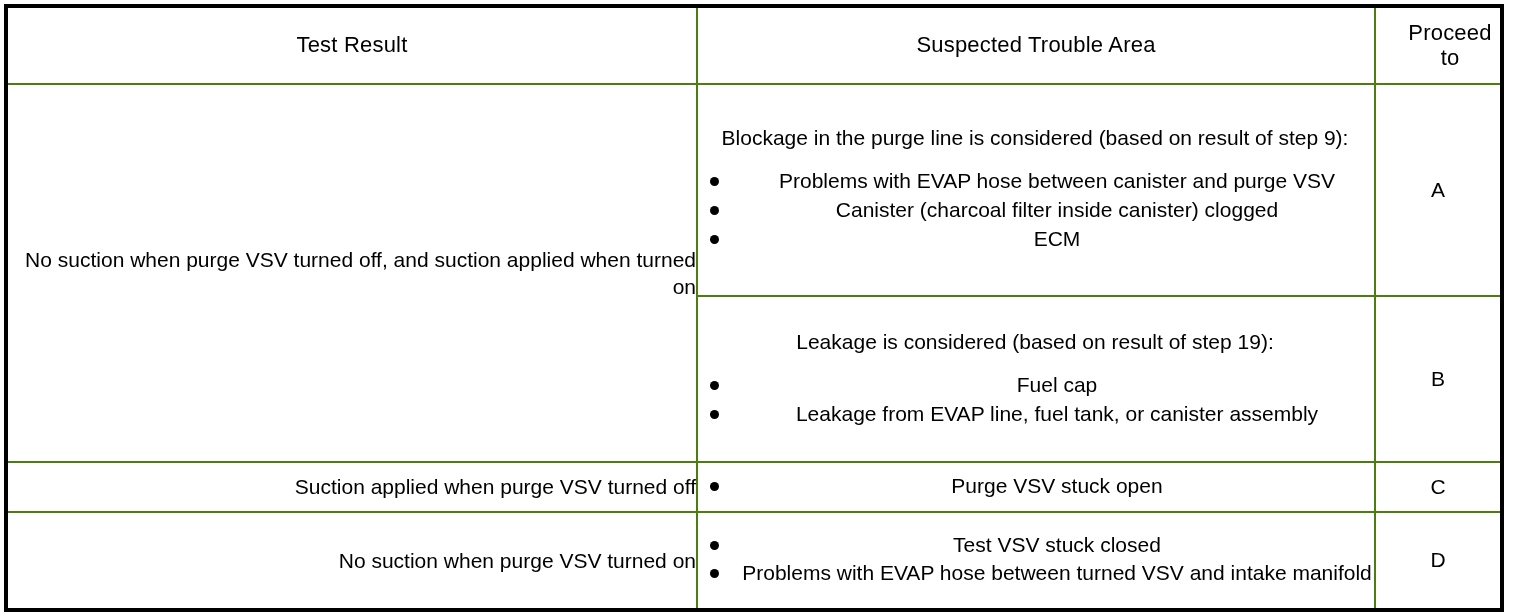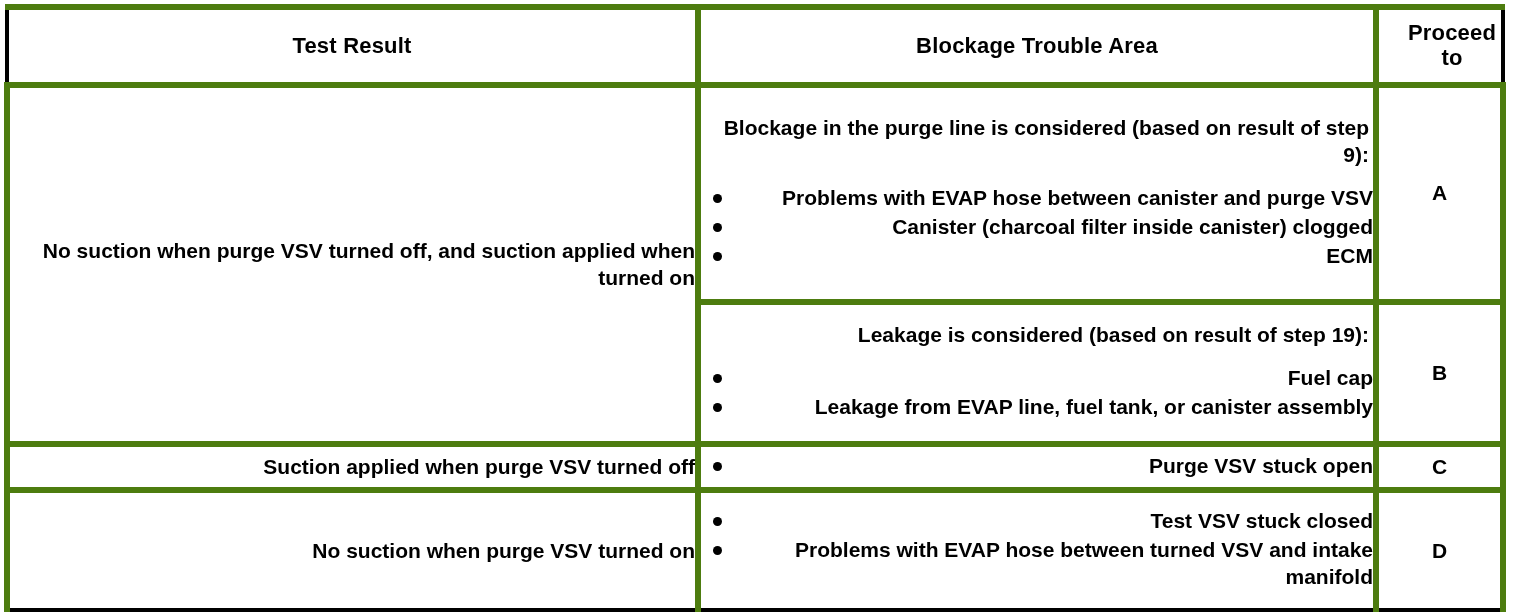--- a/index.html
+++ b/index.html
@@ -28,25 +28,25 @@
   table.diag {
     border-collapse: collapse;
     table-layout: fixed;
     width: 1496px;
     height: 608px;
     border: 4px solid #000;
     box-sizing: border-box;
   }
 
   table.diag td, table.diag th {
-    border: 6px solid #4d7c0f;
+    border: 2px solid #4d7c0f;
     box-sizing: border-box;
     padding: 0;
     vertical-align: middle;
-    font-weight: bold;
+    font-weight: normal;
   }
 
   
   col.c-test    { width: 691px; }
   col.c-trouble { width: 678px; }
   col.c-proceed { width: 127px; }
 
   
   thead th {
     border-bottom: 4px solid #000;
@@ -67,21 +67,21 @@
     line-height: 1.3;
     padding: 4px 14px;
     border-left: none;
   }
   td.proceed-cell {
     text-align: center;
     font-size: 21px;
     border-right: none;
   }
   td.trouble-cell {
-    text-align: right;
+    text-align: center;
     font-size: 21px;
     line-height: 1.28;
     padding: 10px 12px 10px 10px;
   }
 
   
   tr.row-last > td { border-bottom: none; }
 
   
   .lead {
@@ -122,21 +122,21 @@
   <table class="diag">
     <colgroup>
       <col class="c-test">
       <col class="c-trouble">
       <col class="c-proceed">
     </colgroup>
 
     <thead>
       <tr>
         <th class="h-test">Test Result</th>
-        <th class="h-trouble">Blockage Trouble Area</th>
+        <th class="h-trouble">Suspected Trouble Area</th>
         <th class="h-proceed">
           <span>Proceed</span><br>
           <span>to</span>
         </th>
       </tr>
     </thead>
 
     <tbody>
 
       <tr>

